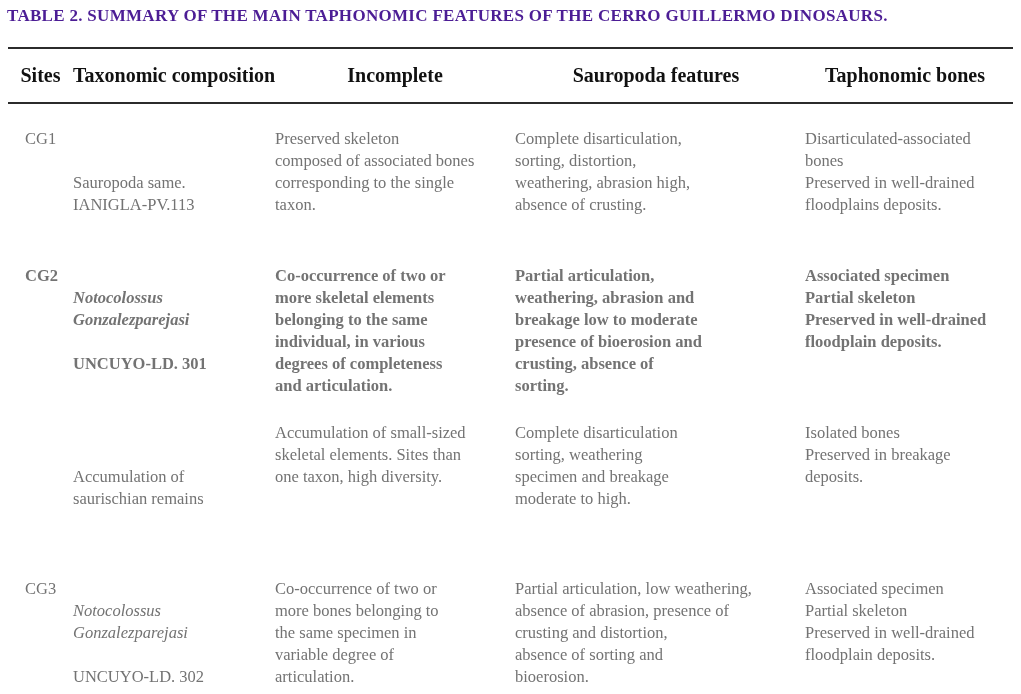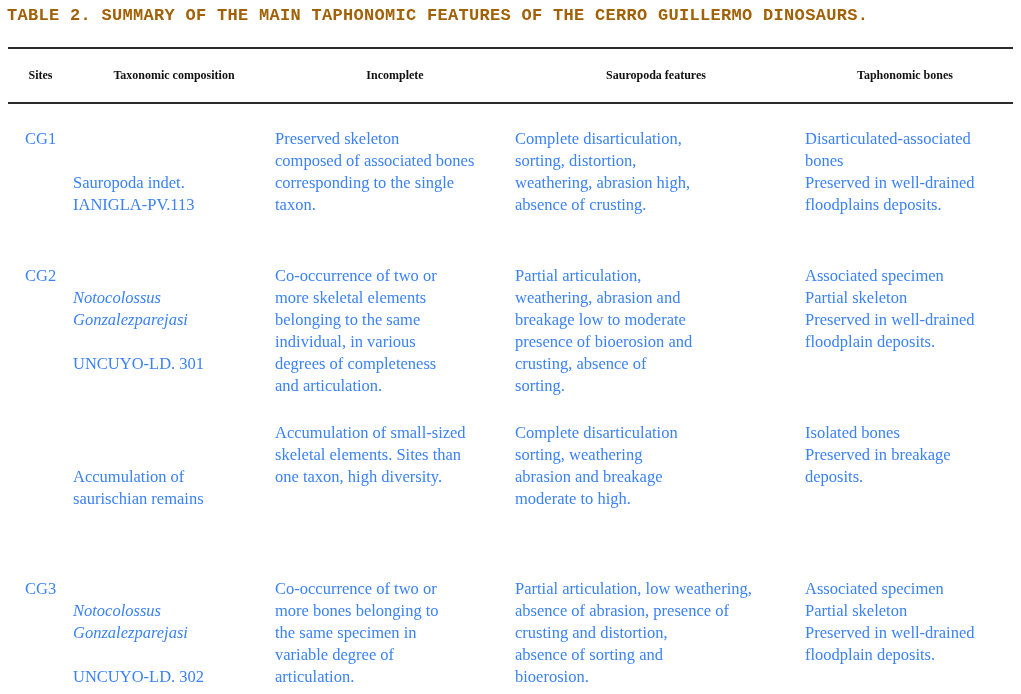--- a/index.html
+++ b/index.html
@@ -16,23 +16,22 @@
     overflow: hidden;
   }
   .table-title {
     position: absolute;
     left: 7px;
     top: 6px;
     width: 1006px;
     font-size: 17px;
     font-weight: bold;
     letter-spacing: 0.3px;
-    color: #a16207;
+    color: #4c1d95;
     white-space: nowrap;
-    font-family: Liberation Mono, monospace;
   }
   table.summary-table {
     position: absolute;
     left: 8px;
     top: 47px;
     width: 1005px;
     border-collapse: collapse;
     table-layout: fixed;
     border-top: 2px solid #2b2b2b;
     border-bottom: 3px solid #1c1c1c;
@@ -40,39 +39,39 @@
   col.c-sites    { width: 65px;  }
   col.c-taxon    { width: 202px; }
   col.c-desc     { width: 240px; }
   col.c-features { width: 282px; }
   col.c-modes    { width: 216px; }
 
   thead th {
     height: 55px;
     vertical-align: middle;
     text-align: center;
-    font-size: 12px;
+    font-size: 20px;
     font-weight: bold;
     color: #111;
     border-bottom: 2px solid #2b2b2b;
     white-space: nowrap;
   }
   tbody td {
     vertical-align: top;
     font-size: 16.5px;
     line-height: 22px;
     white-space: pre-line;
-    color: #3b82f6;
+    color: #737373;
   }
   tbody td.site-cell { padding-left: 17px; }
   tbody td.modes-cell { padding-left: 8px; padding-right: 2px; }
   tbody td.features-cell { padding-right: 6px; }
   tbody td.desc-cell { padding-right: 4px; }
   tbody tr.body-row-0 td { padding-top: 24px; padding-bottom: 27px; }
-  tbody tr.body-row-1 td { padding-bottom: 25px; }
+  tbody tr.body-row-1 td { padding-bottom: 25px; font-weight: bold; }
   tbody tr.body-row-2 td { padding-bottom: 46px; }
   tbody tr.body-row-3 td { padding-bottom: 10px; }
   .taxon-italic { font-style: italic; display: block; white-space: pre-line; }
   .taxon-plain  { display: block; white-space: pre-line; }
 </style>
 </head>
 <body>
 
 <div class="page">
 
@@ -93,21 +92,21 @@
         <th>Incomplete</th>
         <th>Sauropoda features</th>
         <th>Taphonomic bones</th>
       </tr>
     </thead>
     <tbody>
       <tr class="body-row-0">
         <td class="site-cell">CG1</td>
         <td class="taxon-cell">
           <span class="taxon-italic"></span>
-          <span class="taxon-plain">Sauropoda indet.
+          <span class="taxon-plain">Sauropoda same.
 IANIGLA-PV.113</span>
         </td>
         <td class="desc-cell">Preserved skeleton
 composed of associated bones
 corresponding to the single
 taxon.</td>
         <td class="features-cell">Complete disarticulation,
 sorting, distortion,
 weathering, abrasion high,
 absence of crusting.</td>
@@ -145,21 +144,21 @@
         <td class="taxon-cell">
           <span class="taxon-italic"></span>
           <span class="taxon-plain">Accumulation of
 saurischian remains</span>
         </td>
         <td class="desc-cell">Accumulation of small-sized
 skeletal elements. Sites than
 one taxon, high diversity.</td>
         <td class="features-cell">Complete disarticulation
 sorting, weathering
-abrasion and breakage
+specimen and breakage
 moderate to high.</td>
         <td class="modes-cell">Isolated bones
 Preserved in breakage
 deposits.</td>
       </tr>
       <tr class="body-row-3">
         <td class="site-cell">CG3</td>
         <td class="taxon-cell">
           <span class="taxon-italic">Notocolossus
 Gonzalezparejasi</span>

